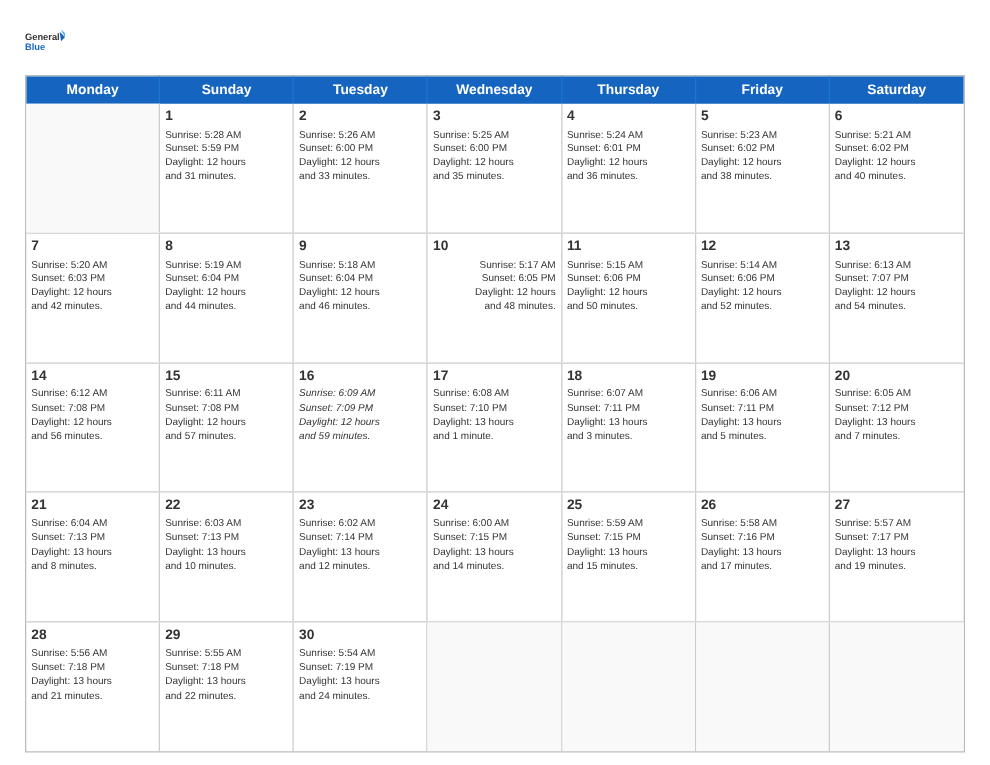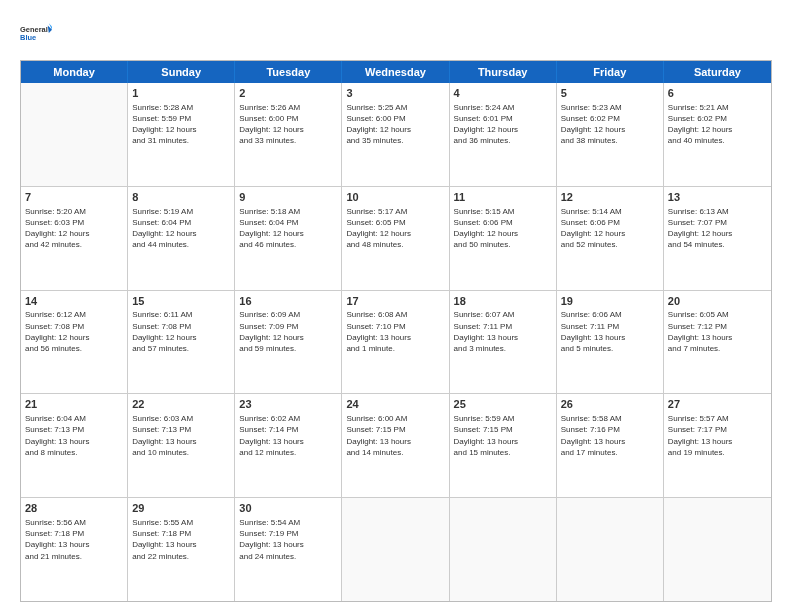--- a/index.html
+++ b/index.html
@@ -197,21 +197,21 @@
             </div>
             <div class="cal-cell">
               <span class="day-num">9</span>
               <div class="cell-info" style="white-space: pre-line;">Sunrise: 5:18 AM
 Sunset: 6:04 PM
 Daylight: 12 hours
 and 46 minutes.</div>
             </div>
             <div class="cal-cell">
               <span class="day-num">10</span>
-              <div class="cell-info" style="white-space: pre-line;">Sunrise: 5:17 AM
+              <div class="cell-info" style="white-space: pre-line; text-align: right;">Sunrise: 5:17 AM
 Sunset: 6:05 PM
 Daylight: 12 hours
 and 48 minutes.</div>
             </div>
             <div class="cal-cell">
               <span class="day-num">11</span>
               <div class="cell-info" style="white-space: pre-line;">Sunrise: 5:15 AM
 Sunset: 6:06 PM
 Daylight: 12 hours
 and 50 minutes.</div>
@@ -241,21 +241,21 @@
             </div>
             <div class="cal-cell">
               <span class="day-num">15</span>
               <div class="cell-info" style="white-space: pre-line;">Sunrise: 6:11 AM
 Sunset: 7:08 PM
 Daylight: 12 hours
 and 57 minutes.</div>
             </div>
             <div class="cal-cell">
               <span class="day-num">16</span>
-              <div class="cell-info" style="white-space: pre-line;">Sunrise: 6:09 AM
+              <div class="cell-info" style="white-space: pre-line; font-style: italic;">Sunrise: 6:09 AM
 Sunset: 7:09 PM
 Daylight: 12 hours
 and 59 minutes.</div>
             </div>
             <div class="cal-cell">
               <span class="day-num">17</span>
               <div class="cell-info" style="white-space: pre-line;">Sunrise: 6:08 AM
 Sunset: 7:10 PM
 Daylight: 13 hours
 and 1 minute.</div>

